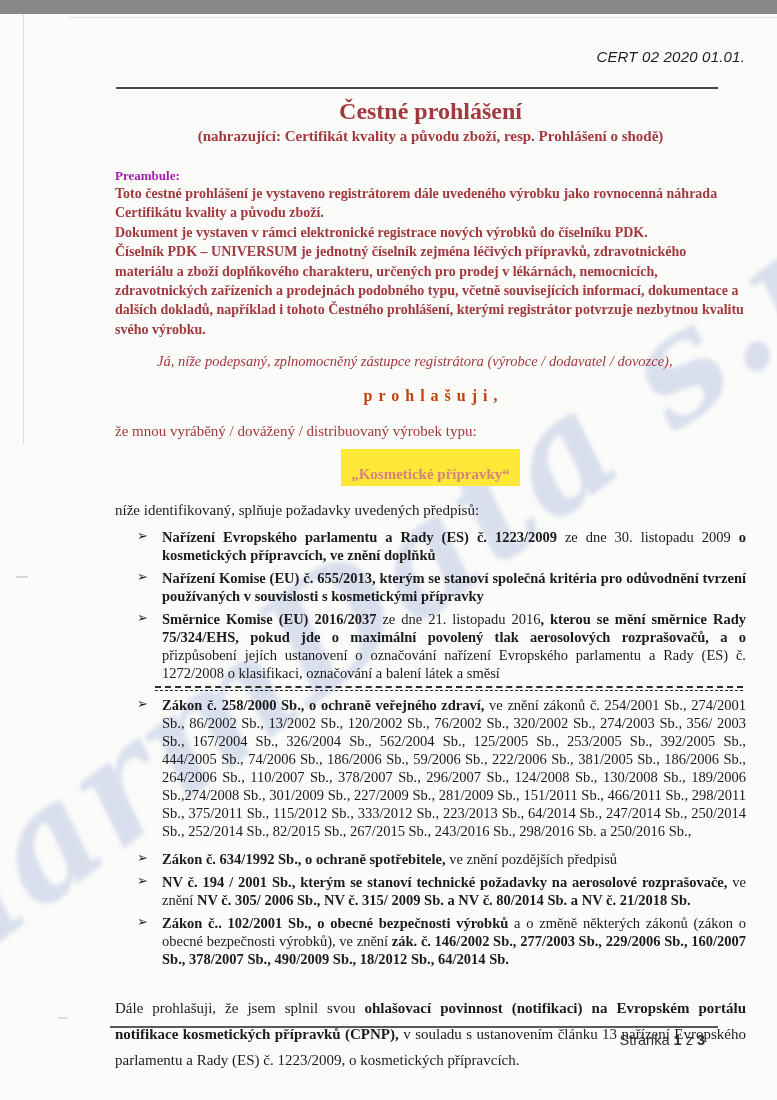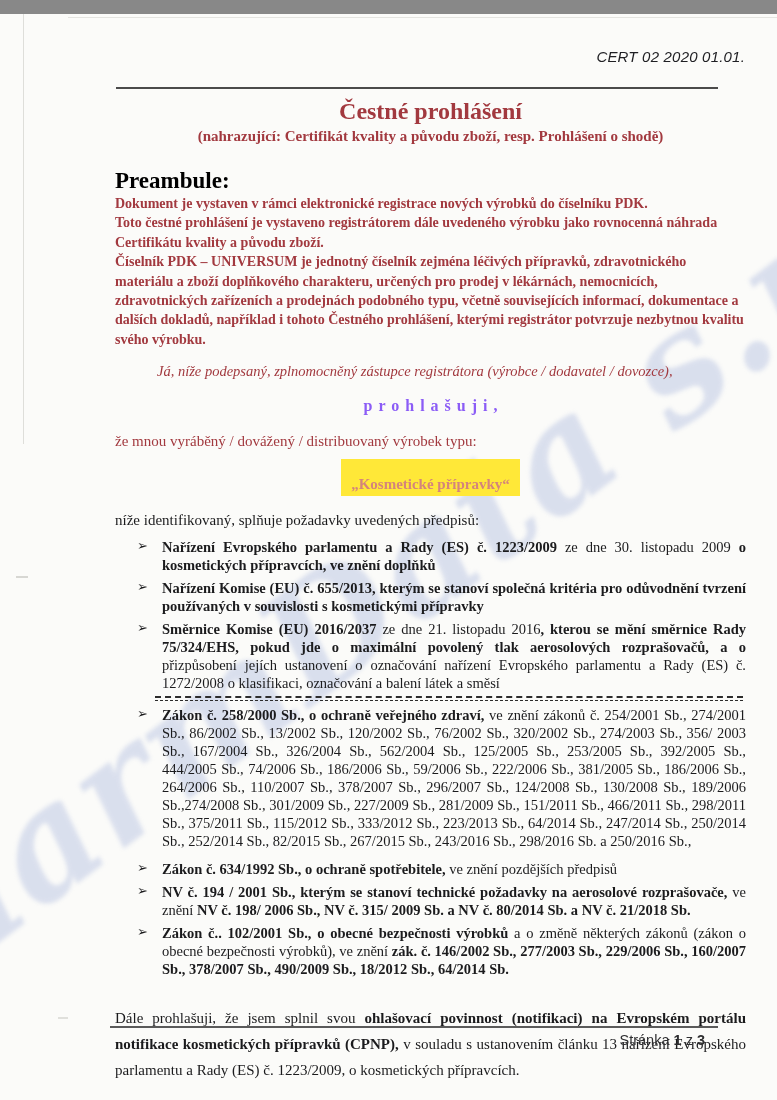--- a/index.html
+++ b/index.html
@@ -37,25 +37,25 @@
     font-family:"Liberation Sans", sans-serif;
     font-style:italic;font-size:15px;color:#1f1f23;
     letter-spacing:.2px;z-index:2;
   }
   .header-rule{position:absolute;top:73px;left:116px;width:602px;height:2px;background:#4b4b4b;z-index:2;}
 
   .content{position:absolute;left:115px;top:84px;width:631px;z-index:1;}
   .title{margin:0;text-align:center;font-size:24px;font-weight:bold;color:#a2393f;}
   .subtitle{text-align:center;font-size:15px;font-weight:bold;color:#a2393f;margin-top:3px;}
 
-  .preamble-h{margin-top:23px;font-size:23px;font-weight:bold;color:#000000;}
+  .preamble-h{margin-top:23px;font-size:13px;font-weight:bold;color:#a21caf;}
   .pre-line{margin:0;font-size:14px;line-height:19.4px;font-weight:bold;color:#a2393f;}
 
   .decl-intro{margin:14px 0 0;padding-left:42px;font-size:14.5px;color:#a2393f;font-style:italic;}
-  .decl-verb{margin-top:17px;text-align:center;font-size:16px;font-weight:bold;color:#8b5cf6;word-spacing:2px;}
+  .decl-verb{margin-top:17px;text-align:center;font-size:16px;font-weight:bold;color:#c2410c;word-spacing:2px;}
   .decl-product-intro{margin:18px 0 0;font-size:15px;color:#a2393f;}
   .highlight-wrap{margin-top:9px;text-align:center;}
   .highlight{
     display:inline-block;background:#ffe838;
     color:#d4847c;font-weight:bold;font-size:15px;
     padding:17px 10px 3px;
   }
   .decl-compliance{margin:16px 0 0;font-size:15px;color:#1b1b1d;}
 
   .bullets{margin-top:9px;font-size:14.5px;line-height:18px;}
@@ -91,22 +91,22 @@
 
   <div class="doc-code">CERT 02 2020 01.01.</div>
   <div class="header-rule"></div>
 
   <div class="content">
 
     <h1 class="title">Čestné prohlášení</h1>
     <div class="subtitle">(nahrazující: Certifikát kvality a původu zboží, resp. Prohlášení o shodě)</div>
 
     <div class="preamble-h">Preambule:</div>
+    <p class="pre-line">Toto čestné prohlášení je vystaveno registrátorem dále uvedeného výrobku jako rovnocenná náhrada Certifikátu kvality a původu zboží.</p>
     <p class="pre-line">Dokument je vystaven v rámci elektronické registrace nových výrobků do číselníku PDK.</p>
-    <p class="pre-line">Toto čestné prohlášení je vystaveno registrátorem dále uvedeného výrobku jako rovnocenná náhrada Certifikátu kvality a původu zboží.</p>
     <p class="pre-line">Číselník PDK – UNIVERSUM je jednotný číselník zejména léčivých přípravků, zdravotnického materiálu a zboží doplňkového charakteru, určených pro prodej v lékárnách, nemocnicích, zdravotnických zařízeních a prodejnách podobného typu, včetně souvisejících informací, dokumentace a dalších dokladů, například i tohoto Čestného prohlášení, kterými registrátor potvrzuje nezbytnou kvalitu svého výrobku.</p>
 
     <p class="decl-intro">Já, níže podepsaný, zplnomocněný zástupce registrátora (výrobce / dodavatel / dovozce),</p>
     <div class="decl-verb">p r o h l a š u j i ,</div>
     <p class="decl-product-intro">že mnou vyráběný / dovážený  / distribuovaný výrobek typu:</p>
 
     <div class="highlight-wrap">
       <span class="highlight">„Kosmetické přípravky“</span>
     </div>
 
@@ -131,21 +131,21 @@
       <div class="bullet">
         <span class="marker">➢</span>
         <span><span class="b">Zákon č. 258/2000 Sb., o ochraně veřejného zdraví,</span><span> ve znění zákonů č. 254/2001 Sb., 274/2001 Sb., 86/2002 Sb., 13/2002 Sb., 120/2002 Sb., 76/2002 Sb., 320/2002 Sb., 274/2003 Sb., 356/ 2003 Sb., 167/2004 Sb., 326/2004 Sb., 562/2004 Sb., 125/2005 Sb., 253/2005 Sb., 392/2005 Sb., 444/2005 Sb., 74/2006 Sb., 186/2006 Sb., 59/2006 Sb., 222/2006 Sb., 381/2005 Sb., 186/2006 Sb., 264/2006 Sb., 110/2007 Sb., 378/2007 Sb., 296/2007 Sb., 124/2008 Sb., 130/2008 Sb., 189/2006 Sb.,274/2008 Sb., 301/2009 Sb., 227/2009 Sb., 281/2009 Sb., 151/2011 Sb., 466/2011 Sb., 298/2011 Sb., 375/2011 Sb., 115/2012 Sb., 333/2012 Sb., 223/2013 Sb., 64/2014 Sb., 247/2014 Sb., 250/2014 Sb., 252/2014 Sb., 82/2015 Sb., 267/2015 Sb., 243/2016 Sb., 298/2016 Sb. a 250/2016 Sb.,</span></span>
       </div>
       <div class="bullet gap-lg">
         <span class="marker">➢</span>
         <span><span class="b">Zákon č. 634/1992 Sb., o ochraně spotřebitele,</span><span> ve znění pozdějších předpisů</span></span>
       </div>
       <div class="bullet">
         <span class="marker">➢</span>
-        <span><span class="b">NV č. 194 / 2001 Sb., kterým se stanoví technické požadavky na aerosolové rozprašovače,</span><span> ve znění </span><span class="b">NV č. 198/ 2006 Sb., NV č. 315/ 2009 Sb. a NV č. 80/2014 Sb. a NV č. 21/2018 Sb.</span></span>
+        <span><span class="b">NV č. 194 / 2001 Sb., kterým se stanoví technické požadavky na aerosolové rozprašovače,</span><span> ve znění </span><span class="b">NV č. 305/ 2006 Sb., NV č. 315/ 2009 Sb. a NV č. 80/2014 Sb. a NV č. 21/2018 Sb.</span></span>
       </div>
       <div class="bullet">
         <span class="marker">➢</span>
         <span><span class="b">Zákon č.. 102/2001 Sb., o obecné bezpečnosti výrobků</span><span> a o změně některých zákonů (zákon o obecné bezpečnosti výrobků), ve znění </span><span class="b">zák. č. 146/2002 Sb., 277/2003 Sb., 229/2006 Sb., 160/2007 Sb., 378/2007 Sb., 490/2009 Sb., 18/2012 Sb., 64/2014 Sb.</span></span>
       </div>
     </div>
 
     <p class="closing"><span>Dále prohlašuji, že jsem splnil svou </span><span class="b">ohlašovací povinnost (notifikaci) na Evropském portálu notifikace kosmetických přípravků (CPNP),</span><span> v souladu s ustanovením článku 13 nařízení Evropského parlamentu a Rady (ES) č. 1223/2009, o kosmetických přípravcích.</span></p>
 
   </div>

